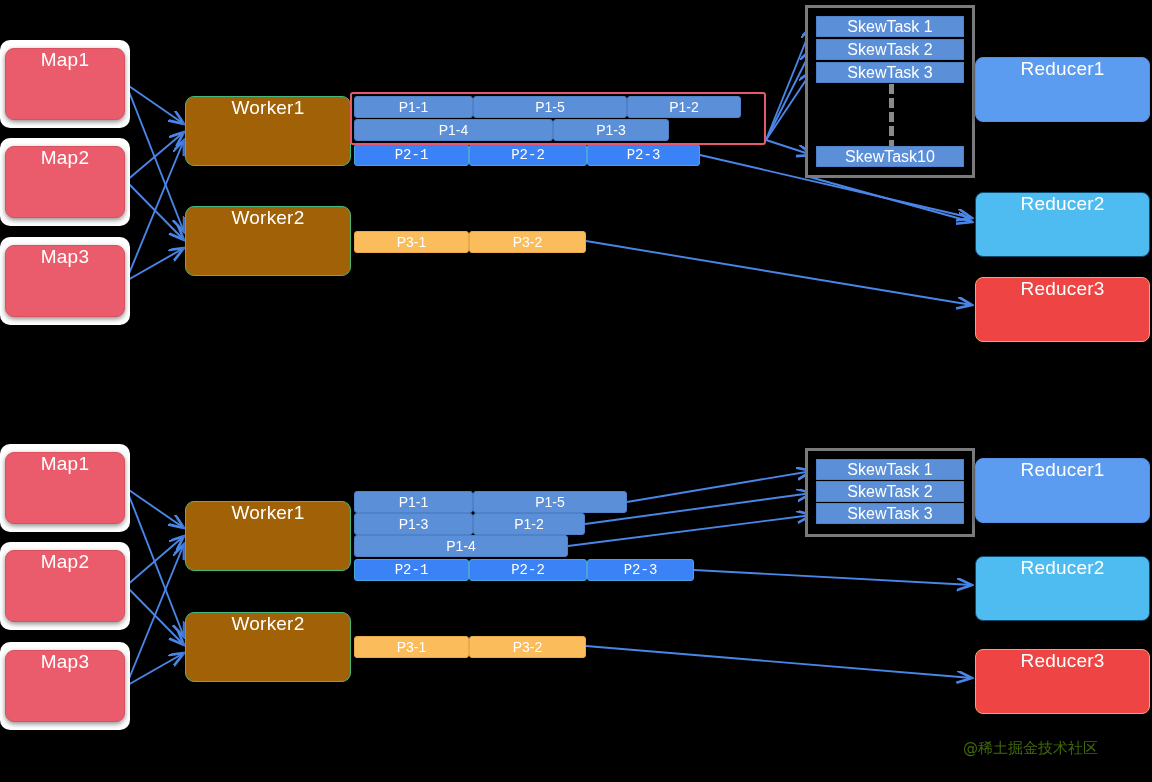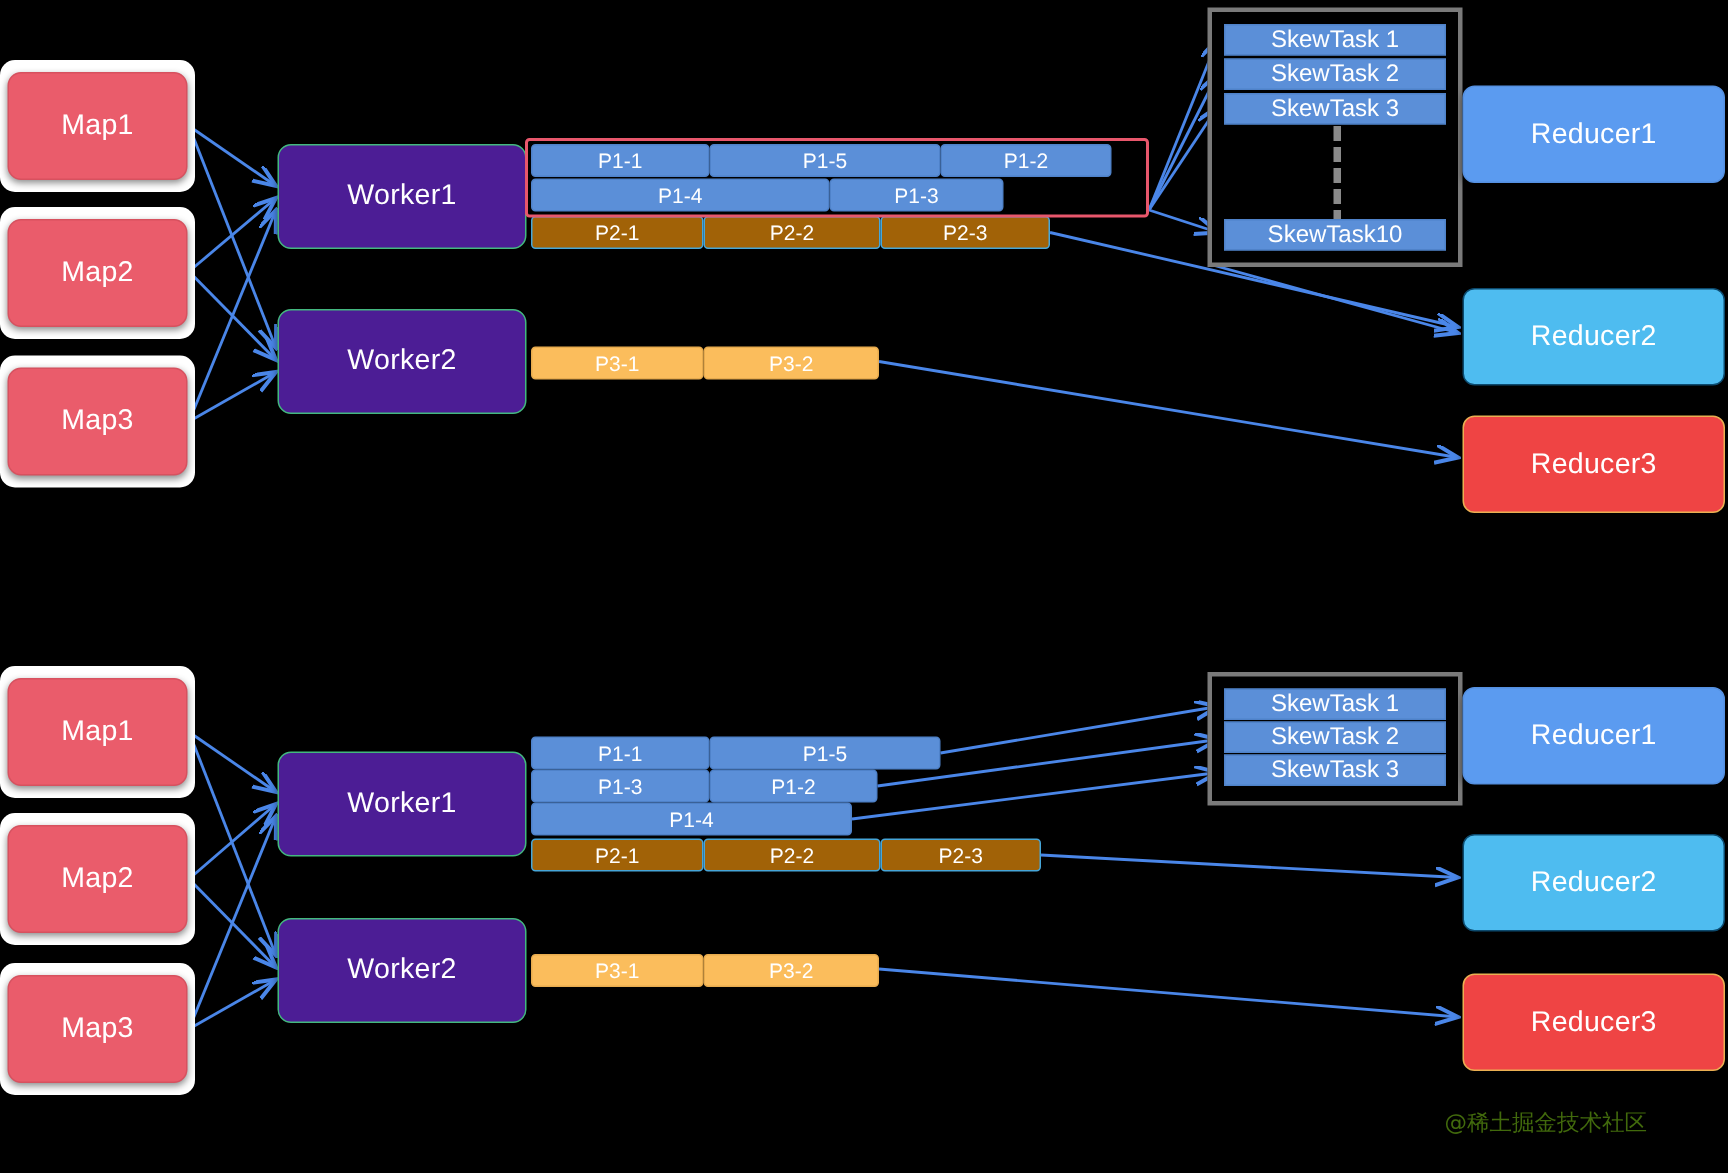--- a/index.html
+++ b/index.html
@@ -7,44 +7,44 @@
     width:1152px;height:782px;position:relative;overflow:hidden;
     font-family:"Liberation Sans","DejaVu Sans",sans-serif;
     -webkit-font-smoothing:antialiased;
   }
   .stage{position:absolute;inset:0;}
   svg.links{position:absolute;left:0;top:0;width:1152px;height:782px;pointer-events:none;}
 
   
   .node{
     position:absolute;box-sizing:border-box;
-    display:flex;align-items:center;justify-content:center;
+    display:flex;justify-content:center;
     color:#fff;border-radius:8px;
     font-size:19px;letter-spacing:.2px;
     box-shadow:0 2px 5px rgba(0,0,0,.45);
   }
   .map{
     background:#ea5c6b;border:1px solid #d7515f;border-radius:9px;
     outline:6px solid #ffffff;outline-offset:0;
   }
   .map-wrap{position:absolute;background:#fff;border-radius:10px;}
-  .worker{background:#4c1d95;border:1px solid #43b87f;border-radius:9px;}
+  .worker{background:#a16207;border:1px solid #43b87f;border-radius:9px;}
   .reducer1{background:#5b9bf0;border:1px solid #5590e0;}
   .reducer2{background:#4ebcf0;border:1px solid #0c4a6e;}
   .reducer3{background:#ef4444;border:1px solid #eaaf52;}
 
   
   .chip{
     position:absolute;box-sizing:border-box;
     display:flex;align-items:center;justify-content:center;
     color:#ffffff;font-size:14px;border-radius:3px;
     border:1px solid #6f9ad6;
   }
   .p1{background:#5b8fd8;border-color:#4f82c9;}
-  .p2{background:#a16207;border-color:#46a6d9;}
+  .p2{background:#3b82f6;border-color:#46a6d9;font-family:Liberation Mono, monospace;}
   .p3{background:#fbbd5c;border-color:#e7ab4e;}
 
   
   .skewbox{
     position:absolute;box-sizing:border-box;
     border:3px solid #7a7a7a;background:#000;
   }
   .skew{
     position:absolute;box-sizing:border-box;
     display:flex;align-items:center;justify-content:center;

